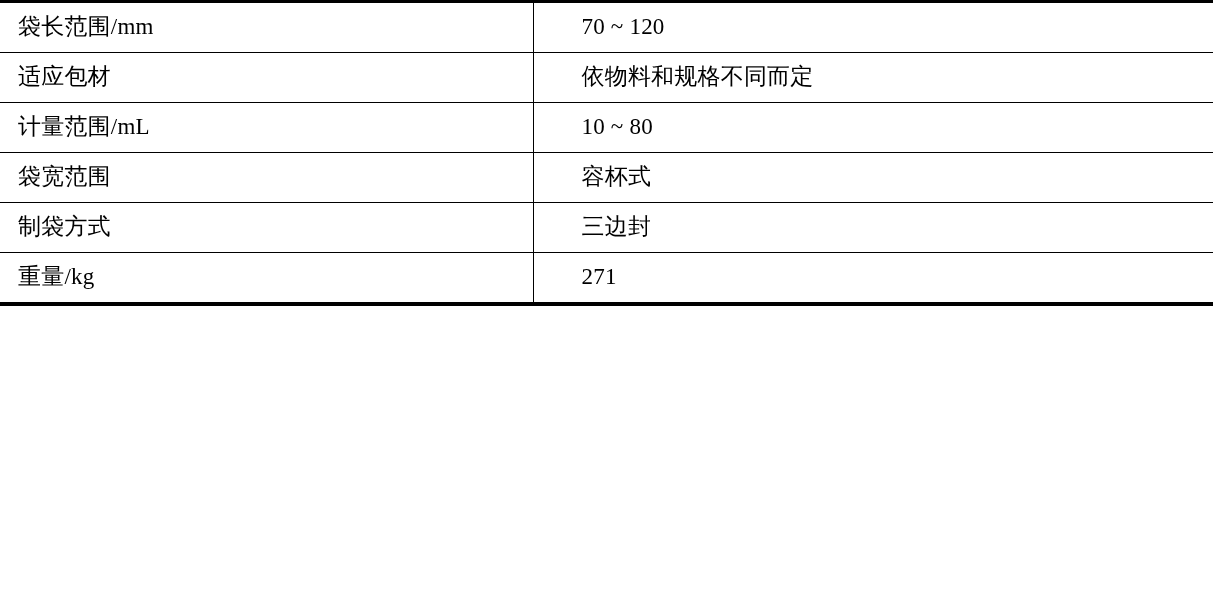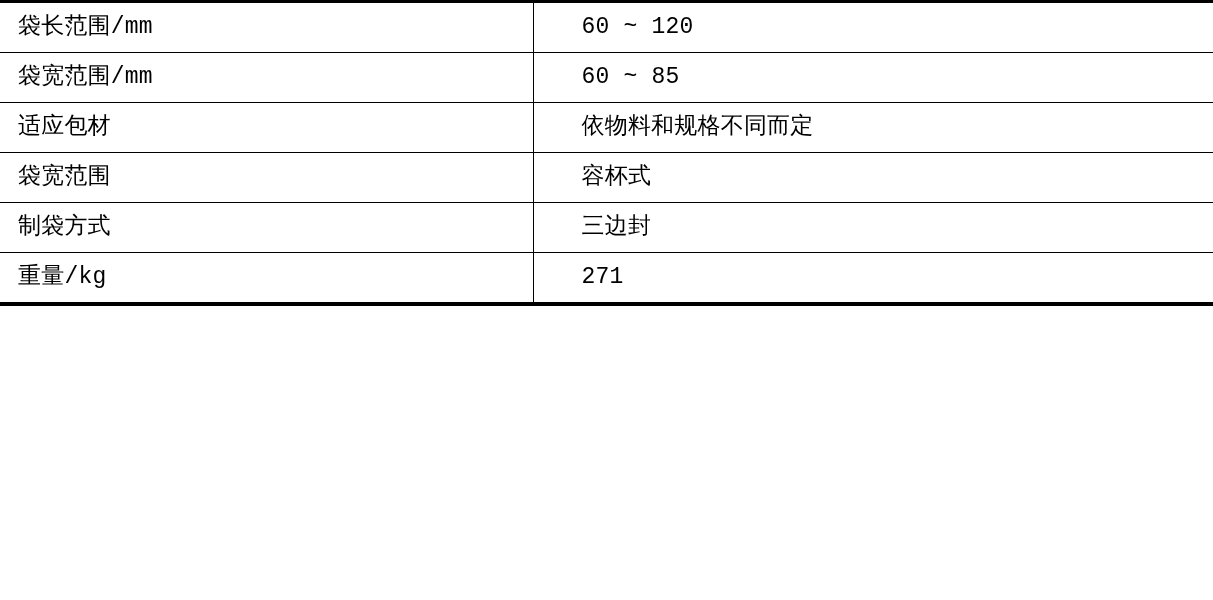--- a/index.html
+++ b/index.html
@@ -12,21 +12,20 @@
     height: 600px;
     font-family: "Liberation Serif", "DejaVu Serif", serif;
     color: #000000;
     overflow: hidden;
   }
   .sheet {
     width: 1213px;
     height: 600px;
     position: relative;
     box-sizing: border-box;
-    font-family: Liberation Mono, monospace;
   }
   table.spec {
     border-collapse: collapse;
     width: 1213px;
     table-layout: fixed;
   }
   table.spec col.c1 { width: 533px; }
   table.spec col.c2 { width: 680px; }
 
   table.spec td {
@@ -60,37 +59,37 @@
   <table class="spec">
     <colgroup>
       <col class="c1">
       <col class="c2">
     </colgroup>
     <tbody>
         <tr class="r-normal">
           <td class="label">袋长范围/mm</td>
           <td class="value">
             <span class="val-lines">
-              <span class="ln">60 ~ 120</span>
-            </span>
-          </td>
-        </tr>
-        <tr class="r-normal">
-          <td class="label">袋宽范围/mm</td>
-          <td class="value">
-            <span class="val-lines">
-              <span class="ln">60 ~ 85</span>
+              <span class="ln">70 ~ 120</span>
             </span>
           </td>
         </tr>
         <tr class="r-normal">
           <td class="label">适应包材</td>
           <td class="value">
             <span class="val-lines">
               <span class="ln">依物料和规格不同而定</span>
+            </span>
+          </td>
+        </tr>
+        <tr class="r-normal">
+          <td class="label">计量范围/mL</td>
+          <td class="value">
+            <span class="val-lines">
+              <span class="ln">10 ~ 80</span>
             </span>
           </td>
         </tr>
         <tr class="r-normal">
           <td class="label">袋宽范围</td>
           <td class="value">
             <span class="val-lines">
               <span class="ln">容杯式</span>
             </span>
           </td>

